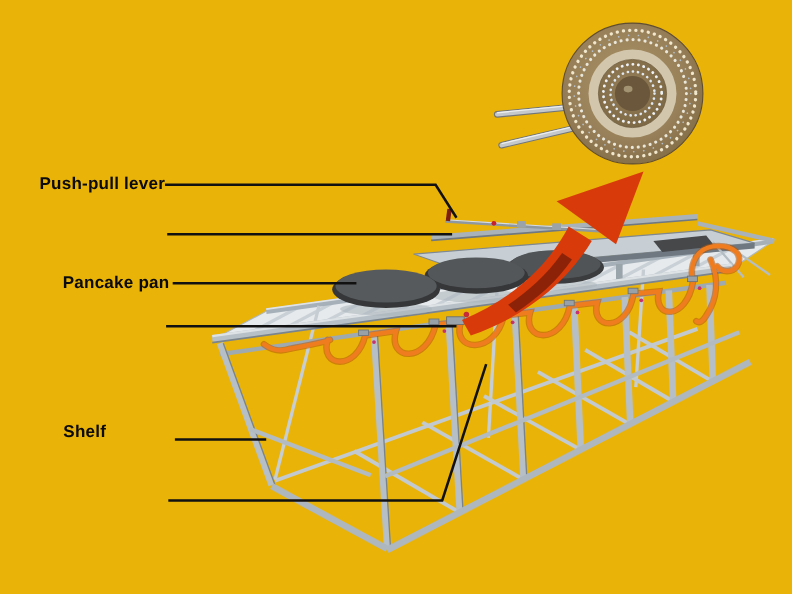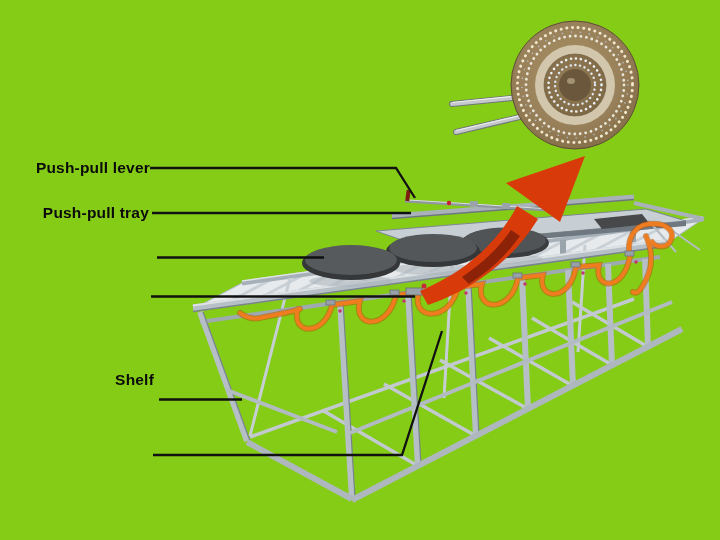--- a/index.html
+++ b/index.html
@@ -1,29 +1,29 @@
 <!DOCTYPE html>
 <html><head>
 <meta charset="utf-8">
 <style>
   html,body{margin:0;padding:0;background:#fff;}
   .stage{
-    position:relative;width:720px;height:540px;background:#84cc16;
+    position:relative;width:720px;height:540px;background:#eab308;
     font-family:"Liberation Sans",sans-serif;overflow:hidden;
   }
   .lbl{
     position:absolute;left:0;white-space:nowrap;text-align:right;
     font-weight:700;font-size:15.5px;line-height:18px;color:#0b0b0b;
     letter-spacing:.2px;
   }
   .lbl-lever{top:159px;width:150px;}
   .lbl-tray {top:204px;width:149px;}
   .lbl-pan  {top:249px;width:154px;}
   .lbl-valve{top:288px;width:151px;}
-  .lbl-shelf{top:371px;width:154px;}
+  .lbl-shelf{top:384px;width:154px;text-align:center;}
   .lbl-hose {top:446px;width:151px;}
   svg{position:absolute;top:0;left:0;}
 </style>
 </head>
 <body>
 
 <div class="stage">
 
 <svg width="720" height="540" viewBox="0 0 720 540">
   <defs>
@@ -211,15 +211,15 @@
     <path d="M150 168 H396 L415 198"></path>
     <path d="M152 213 H411"></path>
     <path d="M157 257.5 H324"></path>
     <path d="M151 296.5 H415"></path>
     <path d="M159 399.5 H242"></path>
     <path d="M153 455 H402 L442 331"></path>
   </g>
 </svg>
 
   <div class="lbl lbl-lever">Push-pull lever</div>
-  <div class="lbl lbl-tray">Push-pull tray</div>
+  <div class="lbl lbl-pan">Pancake pan</div>
   <div class="lbl lbl-shelf">Shelf</div>
 </div>
 
 </body></html>

